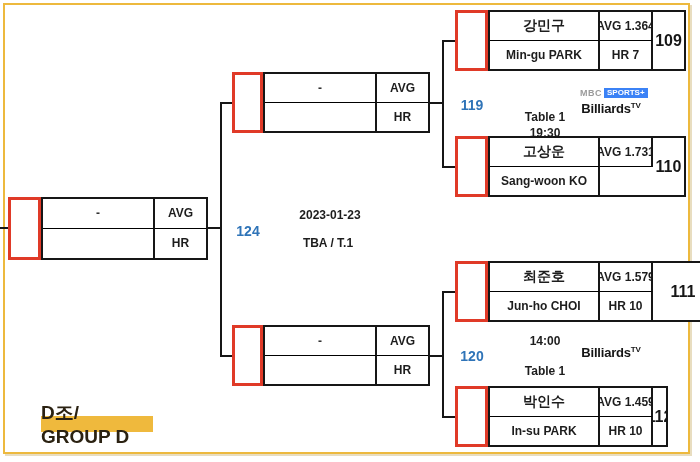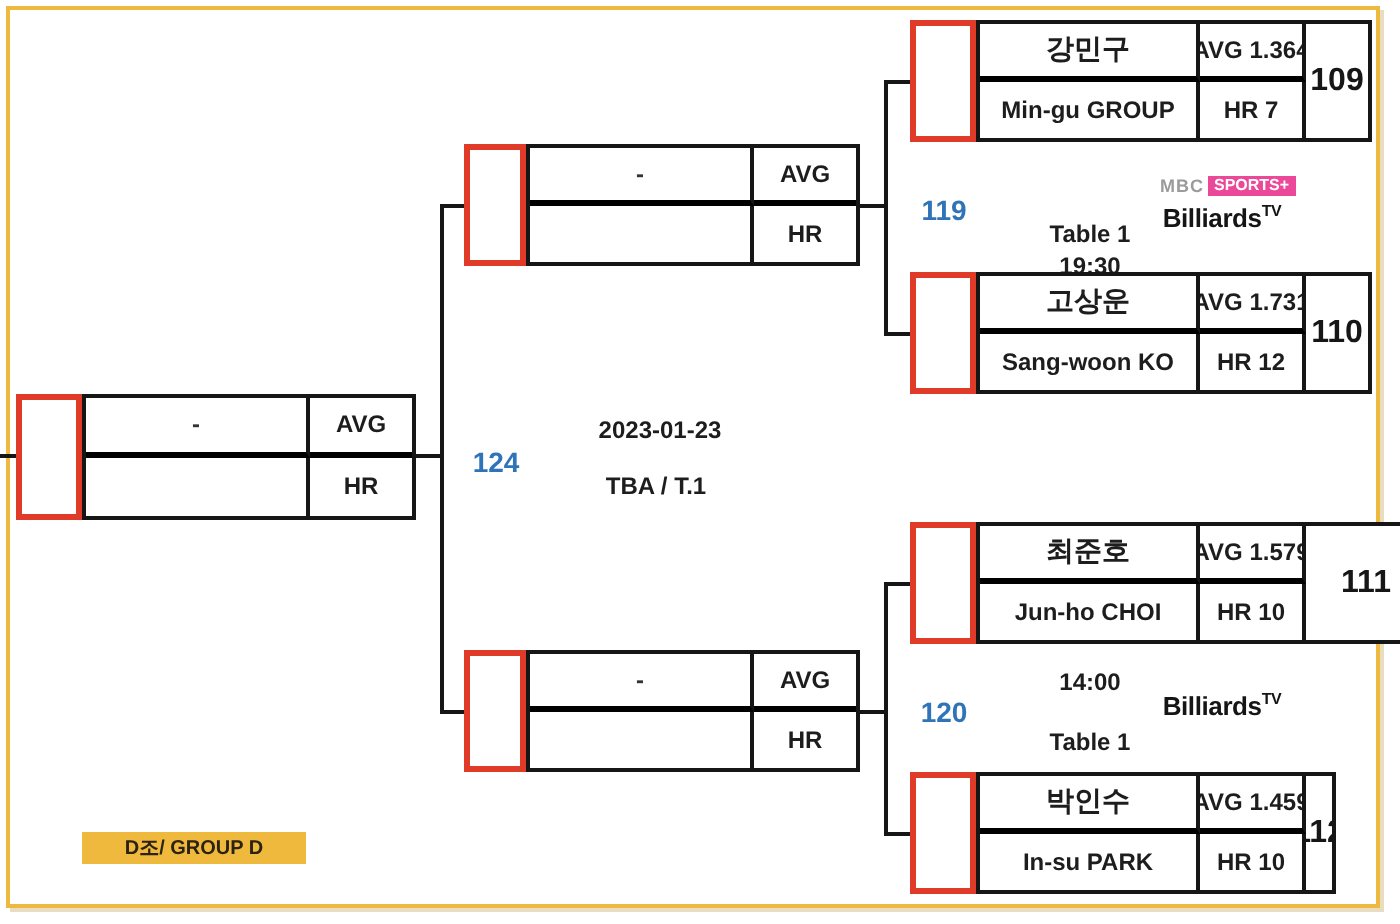--- a/index.html
+++ b/index.html
@@ -17,54 +17,54 @@
     position:absolute;box-sizing:border-box;border:3px solid #E03A28;background:#fff;
   }
   .grid-box{
     position:absolute;box-sizing:border-box;border:2px solid #161616;background:#fff;
     display:grid;grid-template-rows:1fr 1fr;
   }
   .pbox{grid-template-columns:110px 53px 1fr;}
   .mbox{grid-template-columns:112px 1fr;}
   .cell{display:flex;align-items:center;justify-content:center;box-sizing:border-box;overflow:hidden;}
   .cb-r{border-right:2px solid #161616;}
-  .cb-b{border-bottom:3px solid #000000;}
+  .cb-b{border-bottom:1px solid #000000;}
   .seed-cell{grid-column:3;grid-row:1/3;font-size:16px;font-weight:700;color:#161616;}
   .ko{font-size:14px;font-weight:700;color:#1d1d1d;}
   .en{font-size:12px;font-weight:700;color:#1d1d1d;}
   .stat{font-size:12px;font-weight:700;color:#1d1d1d;white-space:nowrap;}
   .dash{font-size:12px;font-weight:700;color:#333;}
   
   .ln{position:absolute;background:#161616;}
   
   .matchnum{
     position:absolute;width:48px;text-align:center;
     font-size:14px;font-weight:700;color:#2F74B8;
   }
   .sched{
     position:absolute;width:90px;text-align:center;
     font-size:12px;font-weight:700;color:#1d1d1d;white-space:nowrap;
   }
   
   .mbclogo{position:absolute;display:flex;align-items:center;gap:2px;}
   .mbc-gray{font-size:9px;font-weight:800;letter-spacing:.5px;color:#9b9b9b;text-align:right;}
   .mbc-badge{
-    font-size:8px;font-weight:800;color:#fff;background:#ec4899;
+    font-size:8px;font-weight:800;color:#fff;background:#3b82f6;
     padding:0 3px;line-height:10px;display:inline-block;
   }
   .billogo{
     position:absolute;width:70px;text-align:center;
     font-size:13px;font-weight:800;color:#151515;letter-spacing:-.2px;
   }
   .billogo sup{font-size:8px;font-weight:800;}
   
   .group-label{
     position:absolute;left:41px;top:416px;width:112px;height:16px;
     background:#EFB93D;display:flex;align-items:center;justify-content:center;
-    font-size:10px;font-weight:700;color:#2b2212;
+    font-size:19px;font-weight:700;color:#2b2212;
   }
 </style>
 </head>
 <body>
 
 <div id="stage">
   <div class="frame"></div>
 
   <div class="ln" style="left:0;top:227px;width:9px;height:2px;"></div>
   <div class="ln" style="left:208px;top:227px;width:14px;height:2px;"></div>
@@ -120,31 +120,30 @@
   <div class="sched" style="left:500px;top:334px;">14:00</div>
   <div class="billogo" style="left:576px;top:345px;">
     <span>Billiards</span><sup>TV</sup>
   </div>
   <div class="sched" style="left:500px;top:364px;">Table 1</div>
 
   <div class="redcell" style="left:455px;top:10px;width:33px;height:61px;"></div>
   <div class="grid-box pbox" style="left:488px;top:10px;width:198px;height:61px;">
     <div class="cell cb-r cb-b ko">강민구</div>
     <div class="cell cb-r cb-b stat">AVG 1.364</div>
-    <div class="cell cb-r en">Min-gu GROUP</div>
+    <div class="cell cb-r en">Min-gu PARK</div>
     <div class="cell cb-r stat">HR 7</div>
     <div class="cell seed-cell">109</div>
   </div>
 
   <div class="redcell" style="left:455px;top:136px;width:33px;height:61px;"></div>
   <div class="grid-box pbox" style="left:488px;top:136px;width:198px;height:61px;">
     <div class="cell cb-r cb-b ko">고상운</div>
     <div class="cell cb-r cb-b stat">AVG 1.731</div>
     <div class="cell cb-r en">Sang-woon KO</div>
-    <div class="cell cb-r stat">HR 12</div>
     <div class="cell seed-cell">110</div>
   </div>
 
   <div class="redcell" style="left:455px;top:261px;width:33px;height:61px;"></div>
   <div class="grid-box pbox" style="left:488px;top:261px;width:227px;height:61px;">
     <div class="cell cb-r cb-b ko">최준호</div>
     <div class="cell cb-r cb-b stat">AVG 1.579</div>
     <div class="cell cb-r en">Jun-ho CHOI</div>
     <div class="cell cb-r stat">HR 10</div>
     <div class="cell seed-cell">111</div>

